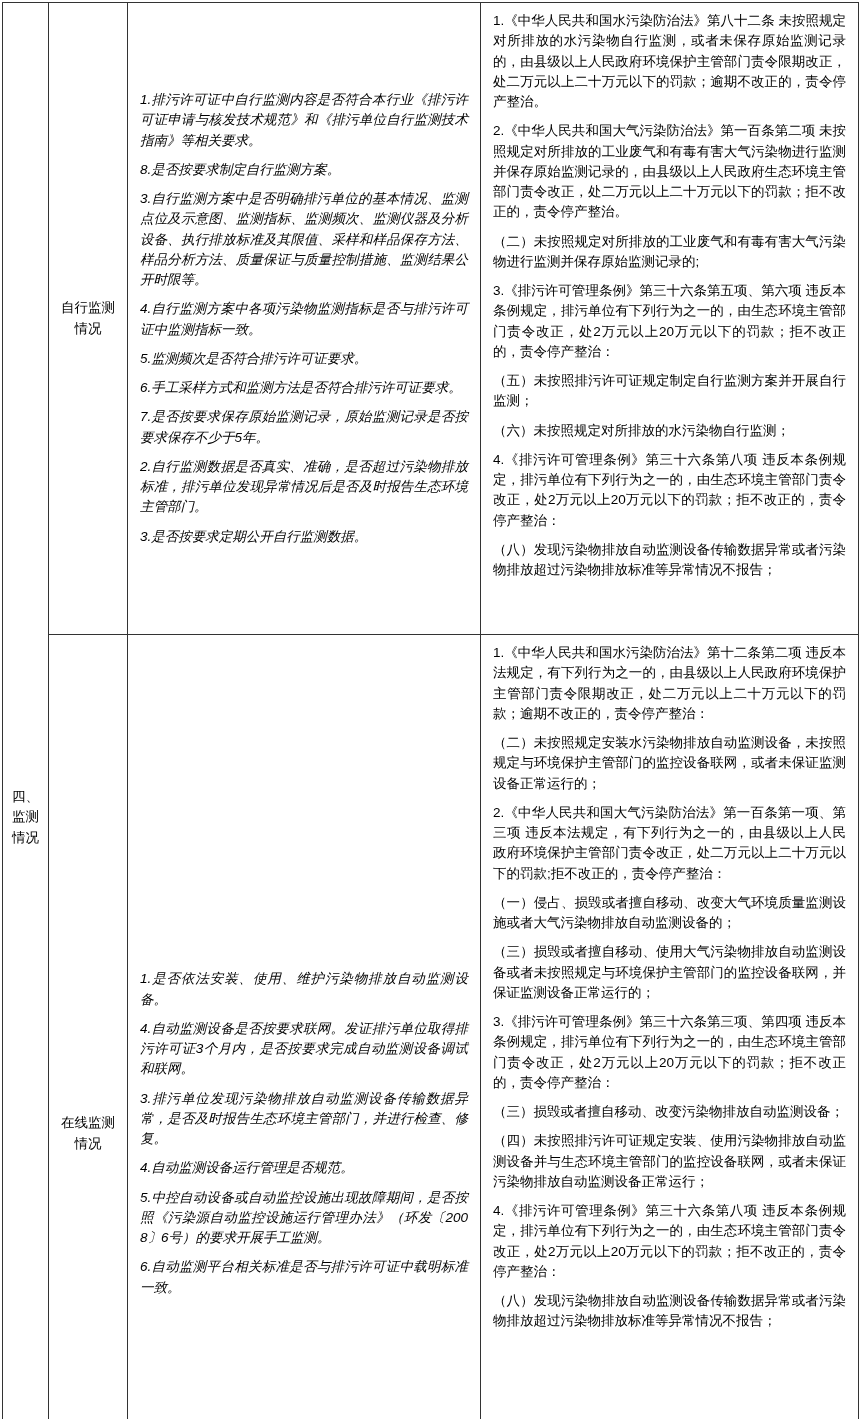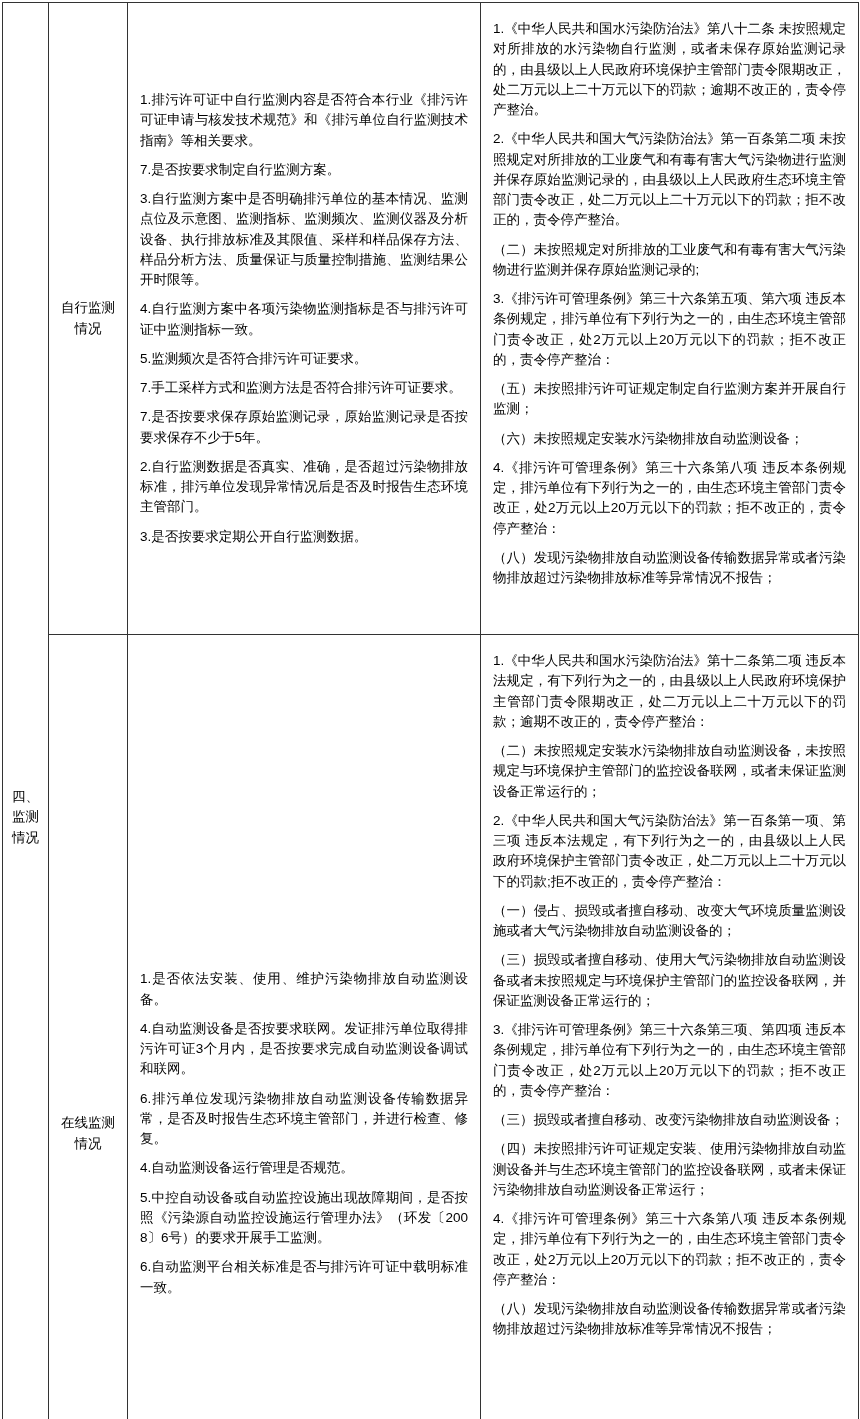--- a/index.html
+++ b/index.html
@@ -38,25 +38,26 @@
   td.category-cell {
     vertical-align: middle;
     text-align: center;
     padding: 0 6px;
     word-break: break-all;
   }
   td.checklist-cell {
     vertical-align: middle;
     text-align: justify;
     padding: 10px 12px;
+    font-style: italic;
   }
   td.legal-cell {
     vertical-align: top;
     text-align: justify;
-    padding: 16px 12px;
+    padding: 8px 12px;
   }
   td p {
     margin: 0 0 9px 0;
     text-align: justify;
     word-break: break-all;
   }
   td p:last-child {
     margin-bottom: 0;
   }
   tr.row-self td { height: 632px; }
@@ -73,50 +74,50 @@
       <col style="width:353px">
       <col style="width:378px">
     </colgroup>
     <tbody>
       <tr class="row-self">
         <td class="section-cell" rowspan="2">四、监测情况</td>
         <td class="category-cell">自行监测情况</td>
         <td class="checklist-cell">
           <div>
               <p>1.排污许可证中自行监测内容是否符合本行业《排污许可证申请与核发技术规范》和《排污单位自行监测技术指南》等相关要求。</p>
-              <p>7.是否按要求制定自行监测方案。</p>
+              <p>8.是否按要求制定自行监测方案。</p>
               <p>3.自行监测方案中是否明确排污单位的基本情况、监测点位及示意图、监测指标、监测频次、监测仪器及分析设备、执行排放标准及其限值、采样和样品保存方法、样品分析方法、质量保证与质量控制措施、监测结果公开时限等。</p>
               <p>4.自行监测方案中各项污染物监测指标是否与排污许可证中监测指标一致。</p>
               <p>5.监测频次是否符合排污许可证要求。</p>
-              <p>7.手工采样方式和监测方法是否符合排污许可证要求。</p>
+              <p>6.手工采样方式和监测方法是否符合排污许可证要求。</p>
               <p>7.是否按要求保存原始监测记录，原始监测记录是否按要求保存不少于5年。</p>
               <p>2.自行监测数据是否真实、准确，是否超过污染物排放标准，排污单位发现异常情况后是否及时报告生态环境主管部门。</p>
               <p>3.是否按要求定期公开自行监测数据。</p>
             </div>
         </td>
         <td class="legal-cell">
           <div>
               <p>1.《中华人民共和国水污染防治法》第八十二条 未按照规定对所排放的水污染物自行监测，或者未保存原始监测记录的，由县级以上人民政府环境保护主管部门责令限期改正，处二万元以上二十万元以下的罚款；逾期不改正的，责令停产整治。</p>
               <p>2.《中华人民共和国大气污染防治法》第一百条第二项 未按照规定对所排放的工业废气和有毒有害大气污染物进行监测并保存原始监测记录的，由县级以上人民政府生态环境主管部门责令改正，处二万元以上二十万元以下的罚款；拒不改正的，责令停产整治。</p>
               <p>（二）未按照规定对所排放的工业废气和有毒有害大气污染物进行监测并保存原始监测记录的;</p>
               <p>3.《排污许可管理条例》第三十六条第五项、第六项 违反本条例规定，排污单位有下列行为之一的，由生态环境主管部门责令改正，处2万元以上20万元以下的罚款；拒不改正的，责令停产整治：</p>
               <p>（五）未按照排污许可证规定制定自行监测方案并开展自行监测；</p>
-              <p>（六）未按照规定安装水污染物排放自动监测设备；</p>
+              <p>（六）未按照规定对所排放的水污染物自行监测；</p>
               <p>4.《排污许可管理条例》第三十六条第八项 违反本条例规定，排污单位有下列行为之一的，由生态环境主管部门责令改正，处2万元以上20万元以下的罚款；拒不改正的，责令停产整治：</p>
               <p>（八）发现污染物排放自动监测设备传输数据异常或者污染物排放超过污染物排放标准等异常情况不报告；</p>
             </div>
         </td>
       </tr>
       <tr class="row-online">
         <td class="category-cell">在线监测情况</td>
         <td class="checklist-cell">
           <div>
               <p>1.是否依法安装、使用、维护污染物排放自动监测设备。</p>
               <p>4.自动监测设备是否按要求联网。发证排污单位取得排污许可证3个月内，是否按要求完成自动监测设备调试和联网。</p>
-              <p>6.排污单位发现污染物排放自动监测设备传输数据异常，是否及时报告生态环境主管部门，并进行检查、修复。</p>
+              <p>3.排污单位发现污染物排放自动监测设备传输数据异常，是否及时报告生态环境主管部门，并进行检查、修复。</p>
               <p>4.自动监测设备运行管理是否规范。</p>
               <p>5.中控自动设备或自动监控设施出现故障期间，是否按照《污染源自动监控设施运行管理办法》（环发〔2008〕6号）的要求开展手工监测。</p>
               <p>6.自动监测平台相关标准是否与排污许可证中载明标准一致。</p>
             </div>
         </td>
         <td class="legal-cell">
           <div>
               <p>1.《中华人民共和国水污染防治法》第十二条第二项 违反本法规定，有下列行为之一的，由县级以上人民政府环境保护主管部门责令限期改正，处二万元以上二十万元以下的罚款；逾期不改正的，责令停产整治：</p>
               <p>（二）未按照规定安装水污染物排放自动监测设备，未按照规定与环境保护主管部门的监控设备联网，或者未保证监测设备正常运行的；</p>
               <p>2.《中华人民共和国大气污染防治法》第一百条第一项、第三项 违反本法规定，有下列行为之一的，由县级以上人民政府环境保护主管部门责令改正，处二万元以上二十万元以下的罚款;拒不改正的，责令停产整治：</p>

